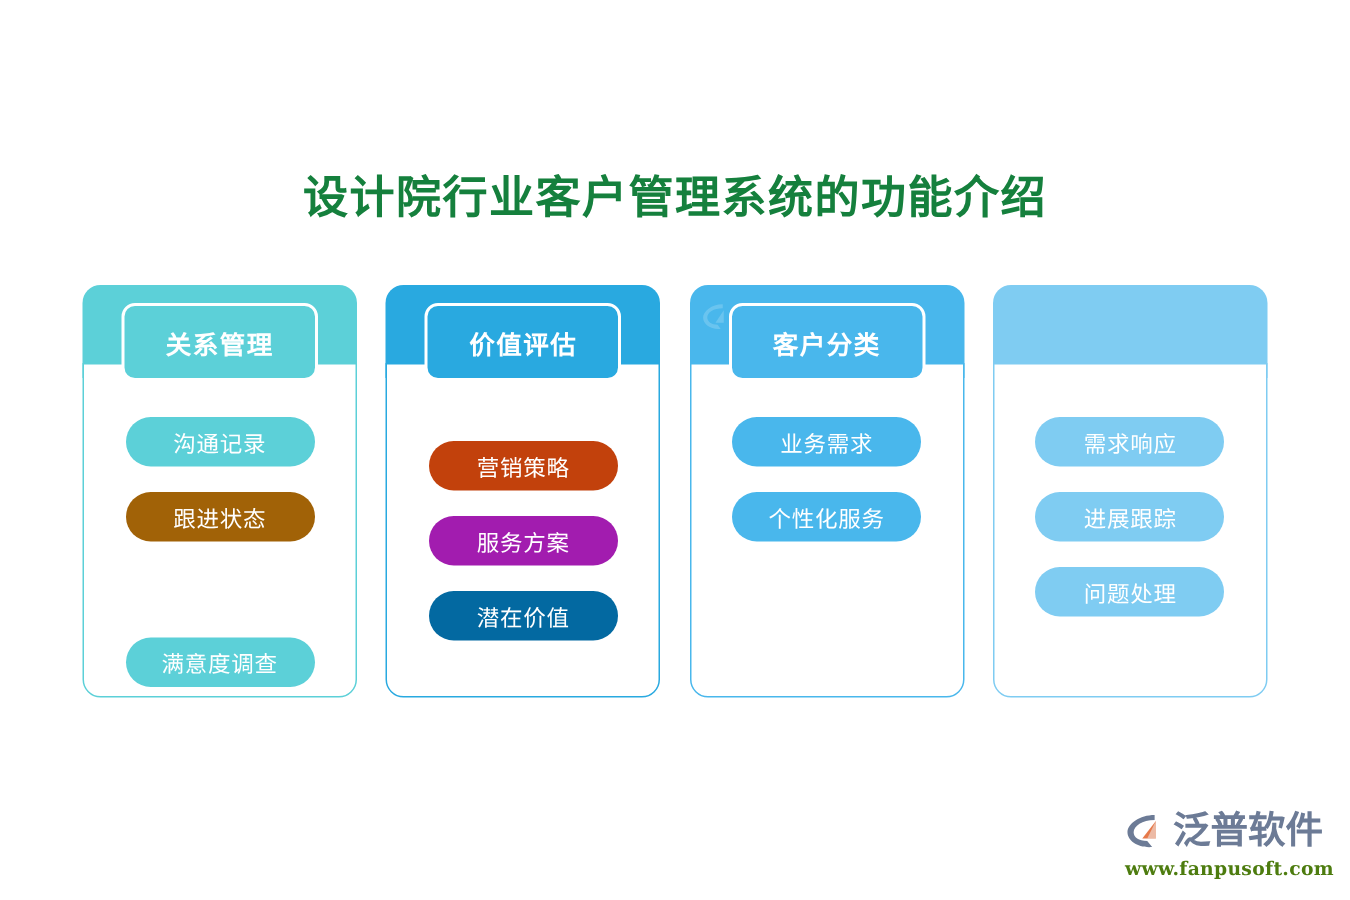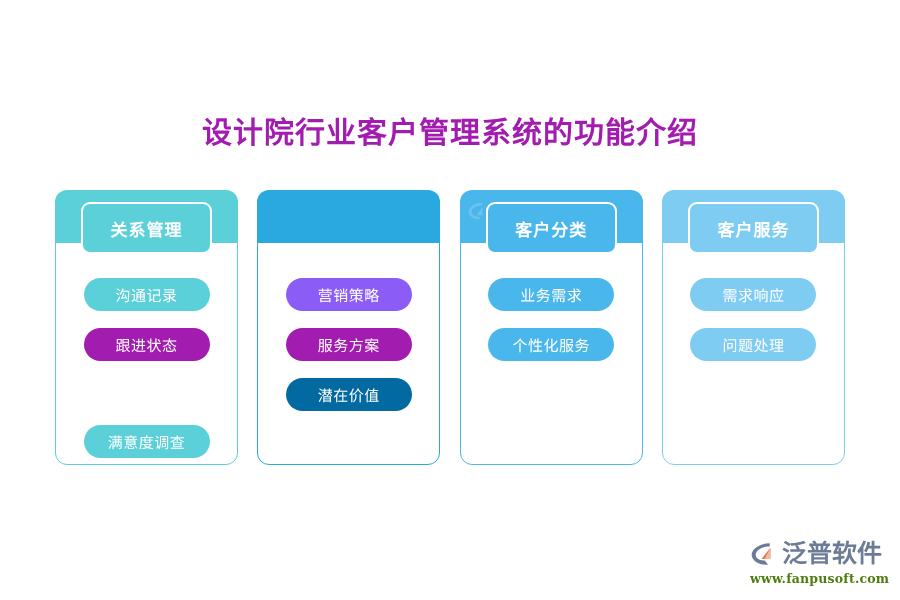--- a/index.html
+++ b/index.html
@@ -20,21 +20,21 @@
   
   .page-title {
     position:absolute;
     top:113px;
     left:0;
     width:900px;
     text-align:center;
     font-family:"DejaVu Serif","Liberation Serif",serif;
     font-size:30px;
     font-weight:700;
-    color:#a21caf;
+    color:#15803d;
     letter-spacing:1px;
     line-height:40px;
     white-space:nowrap;
   }
 
   
   .columns {
     position:absolute;
     top:190px;
     left:55px;
@@ -192,36 +192,39 @@
     <div class="card-body" style="border-color: rgb(92, 208, 216);"></div>
 
     <div class="card-header" style="background: rgb(92, 208, 216);">
       <span class="card-header-label">关系管理</span>
     </div>
 
     <div class="pill-list">
       <div class="pill" style="background: rgb(92, 208, 216);">
         <span class="pill-label">沟通记录</span>
       </div>
-      <div class="pill" style="background: #a21caf;">
+      <div class="pill" style="background: #a16207;">
         <span class="pill-label">跟进状态</span>
       </div>
       <div class="pill" style="background: rgb(92, 208, 216); margin-top: 47px;">
         <span class="pill-label">满意度调查</span>
       </div>
     </div>
   </div>
 
   <div class="card">
     <div class="card-band" style="background: rgb(41, 169, 224);"></div>
     <div class="card-body" style="border-color: rgb(41, 169, 224);"></div>
 
-
-    <div class="pill-list">
-      <div class="pill" style="background: #8b5cf6;">
+    <div class="card-header" style="background: rgb(41, 169, 224);">
+      <span class="card-header-label">价值评估</span>
+    </div>
+
+    <div class="pill-list">
+      <div class="pill" style="background: #c2410c; margin-top: 16px;">
         <span class="pill-label">营销策略</span>
       </div>
       <div class="pill" style="background: #a21caf;">
         <span class="pill-label">服务方案</span>
       </div>
       <div class="pill" style="background: #0369a1;">
         <span class="pill-label">潜在价值</span>
       </div>
     </div>
   </div>
@@ -250,27 +253,27 @@
       <div class="pill" style="background: rgb(73, 183, 236);">
         <span class="pill-label">个性化服务</span>
       </div>
     </div>
   </div>
 
   <div class="card">
     <div class="card-band" style="background: rgb(127, 204, 242);"></div>
     <div class="card-body" style="border-color: rgb(127, 204, 242);"></div>
 
-    <div class="card-header" style="background: rgb(127, 204, 242);">
-      <span class="card-header-label">客户服务</span>
-    </div>
 
     <div class="pill-list">
       <div class="pill" style="background: rgb(127, 204, 242);">
         <span class="pill-label">需求响应</span>
+      </div>
+      <div class="pill" style="background: rgb(127, 204, 242);">
+        <span class="pill-label">进展跟踪</span>
       </div>
       <div class="pill" style="background: rgb(127, 204, 242);">
         <span class="pill-label">问题处理</span>
       </div>
     </div>
   </div>
 
 </div>
 
 <div class="brand">

